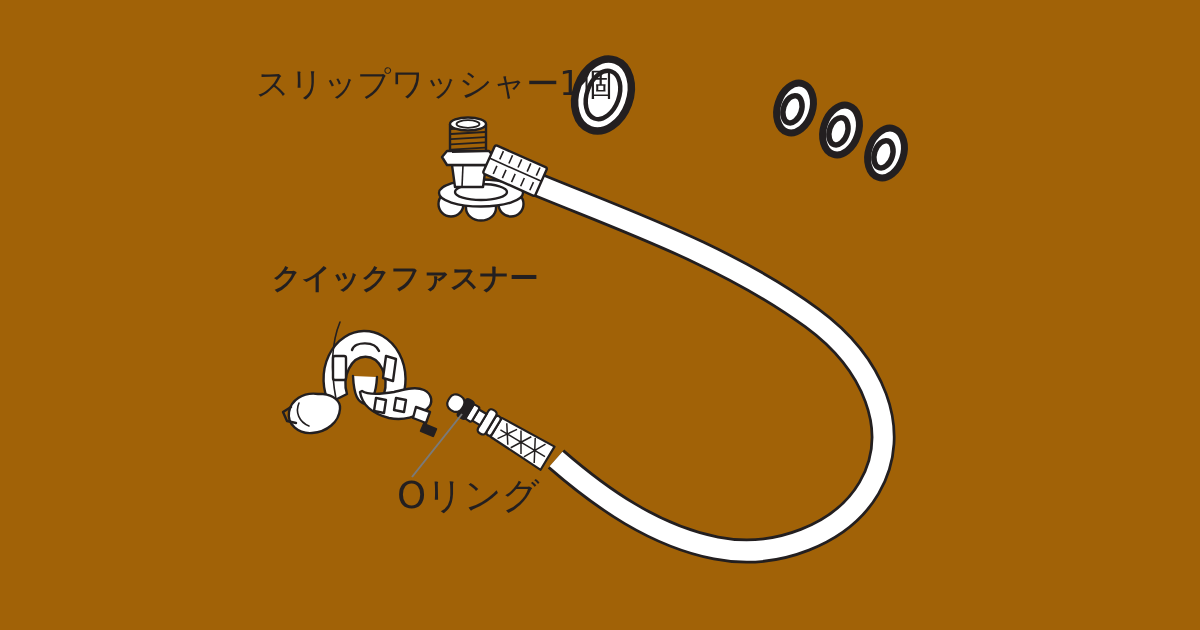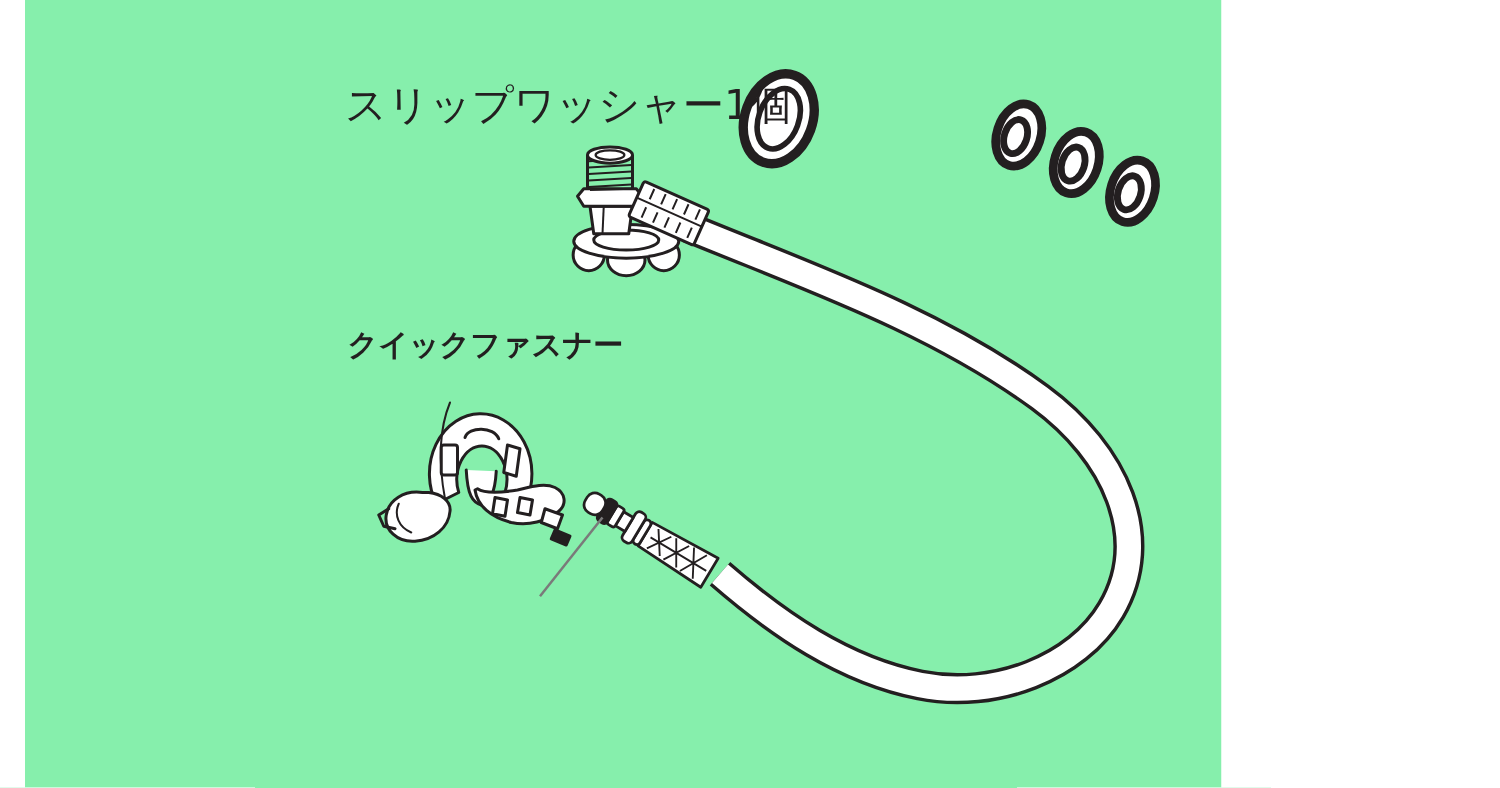--- a/index.html
+++ b/index.html
@@ -1,28 +1,27 @@
 <!DOCTYPE html>
 <html><head>
 <meta charset="utf-8">
 <style>
   html,body{margin:0;padding:0;background:#fff;}
   .stage{
-    position:relative;width:957px;height:630px;background:#86efac;overflow:hidden;
+    position:relative;width:1200px;height:630px;background:#a16207;overflow:hidden;
     font-family:"DejaVu Sans","Liberation Sans",sans-serif;
-    margin-left:20px;
   }
   .artwork{position:absolute;inset:0;}
   .lbl{
     position:absolute;color:#231f20;white-space:nowrap;line-height:1.1;
     font-family:"DejaVu Sans","Liberation Sans",sans-serif;
   }
   .lbl-slip   {left:256px;top:66px;font-size:33px;}
   .lbl-packing{left:754px;top:185px;font-size:33px;}
-  .lbl-quick  {left:258px;top:263px;font-size:24px;font-weight:700;}
+  .lbl-quick  {left:272px;top:263px;font-size:29px;font-weight:700;}
   .lbl-oring  {left:397px;top:476px;font-size:37px;}
 </style>
 </head>
 <body>
 
 <div class="stage">
 
   <svg class="artwork" viewBox="0 0 1200 630" width="1200" height="630">
 
     <g fill="none">
@@ -104,14 +103,15 @@
       <path d="M360 392 C362 405 373 414 389 418 C403 421 417 417 427 409 C434 403 432 394 424 390 C415 386 403 390 394 392 C382 394 368 395 362 391 Z"></path>
       <path d="M376 398 l10 2 -2 13 -10 -2 Z"></path>
       <path d="M396 398 l10 2 -2 12 -10 -2 Z"></path>
       <path d="M416 407 L430 412 L426 423 L413 418 Z"></path>
       <path d="M424 424 l12 5 -3 7 -12 -5 Z" fill="#231f20"></path>
     </g>
   </svg>
 
   <div class="lbl lbl-slip">スリップワッシャー1個</div>
   <div class="lbl lbl-quick">クイックファスナー</div>
+  <div class="lbl lbl-oring">Oリング</div>
 
 </div>
 
 </body></html>

